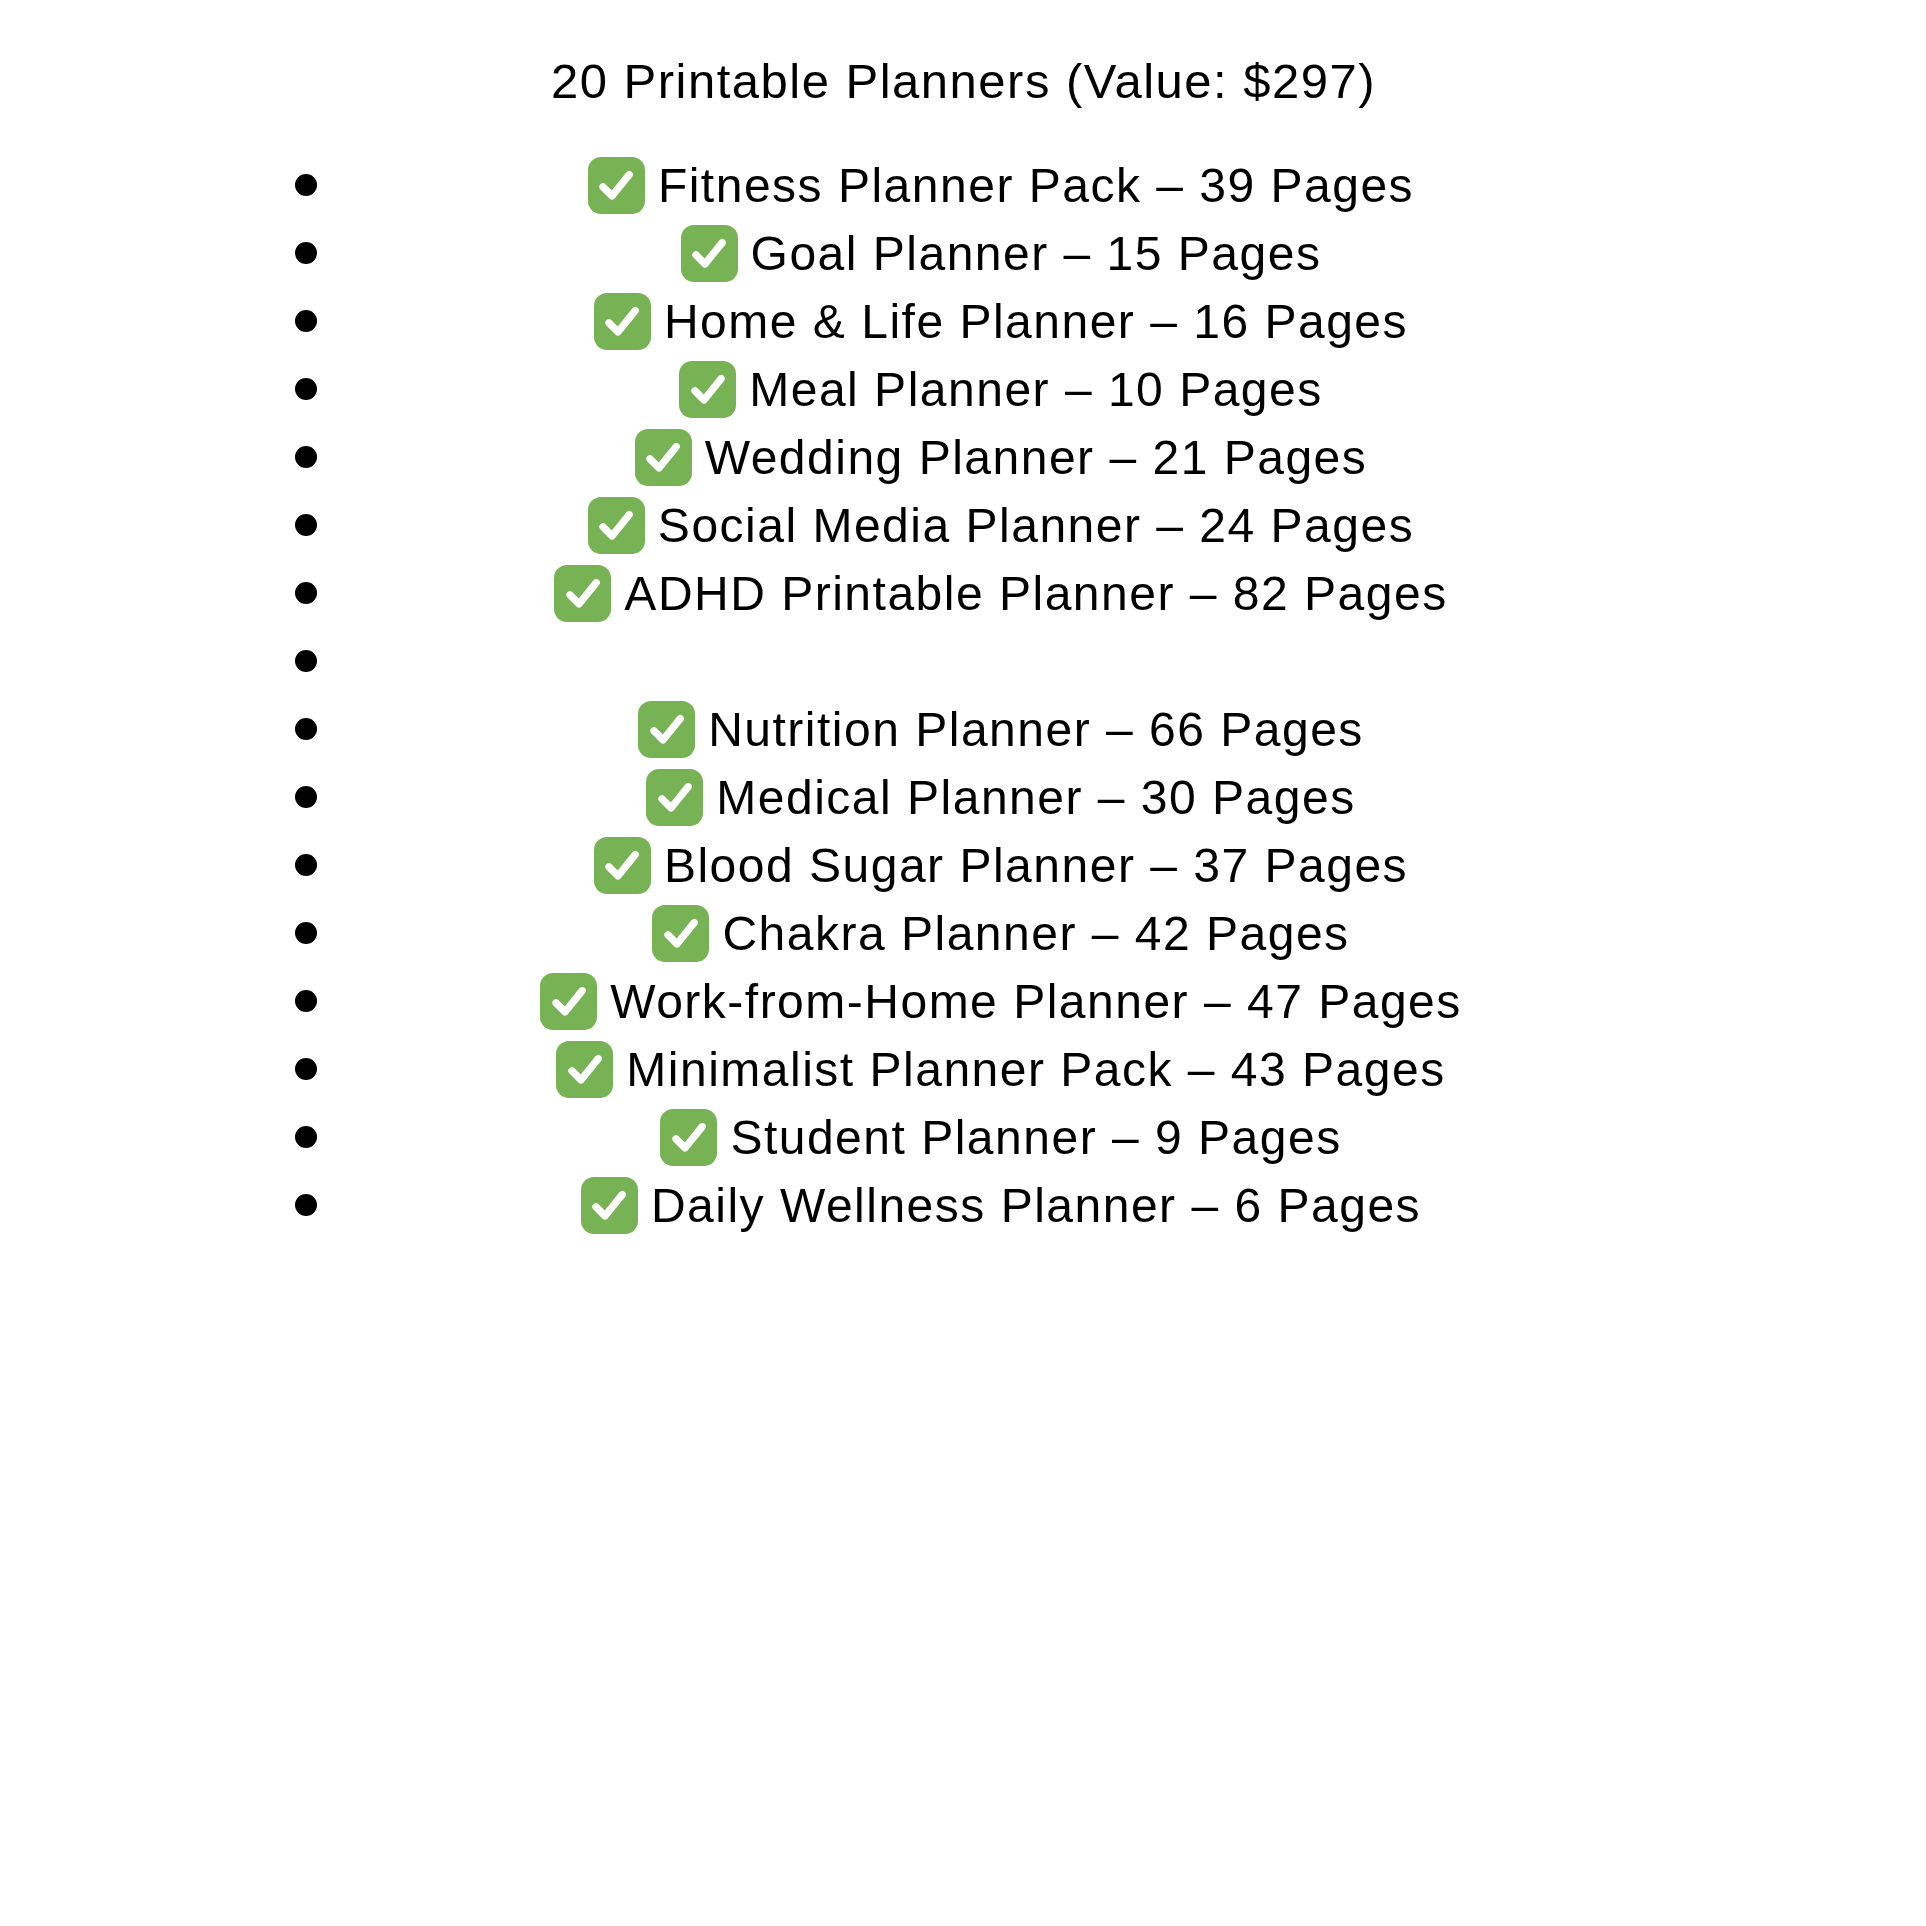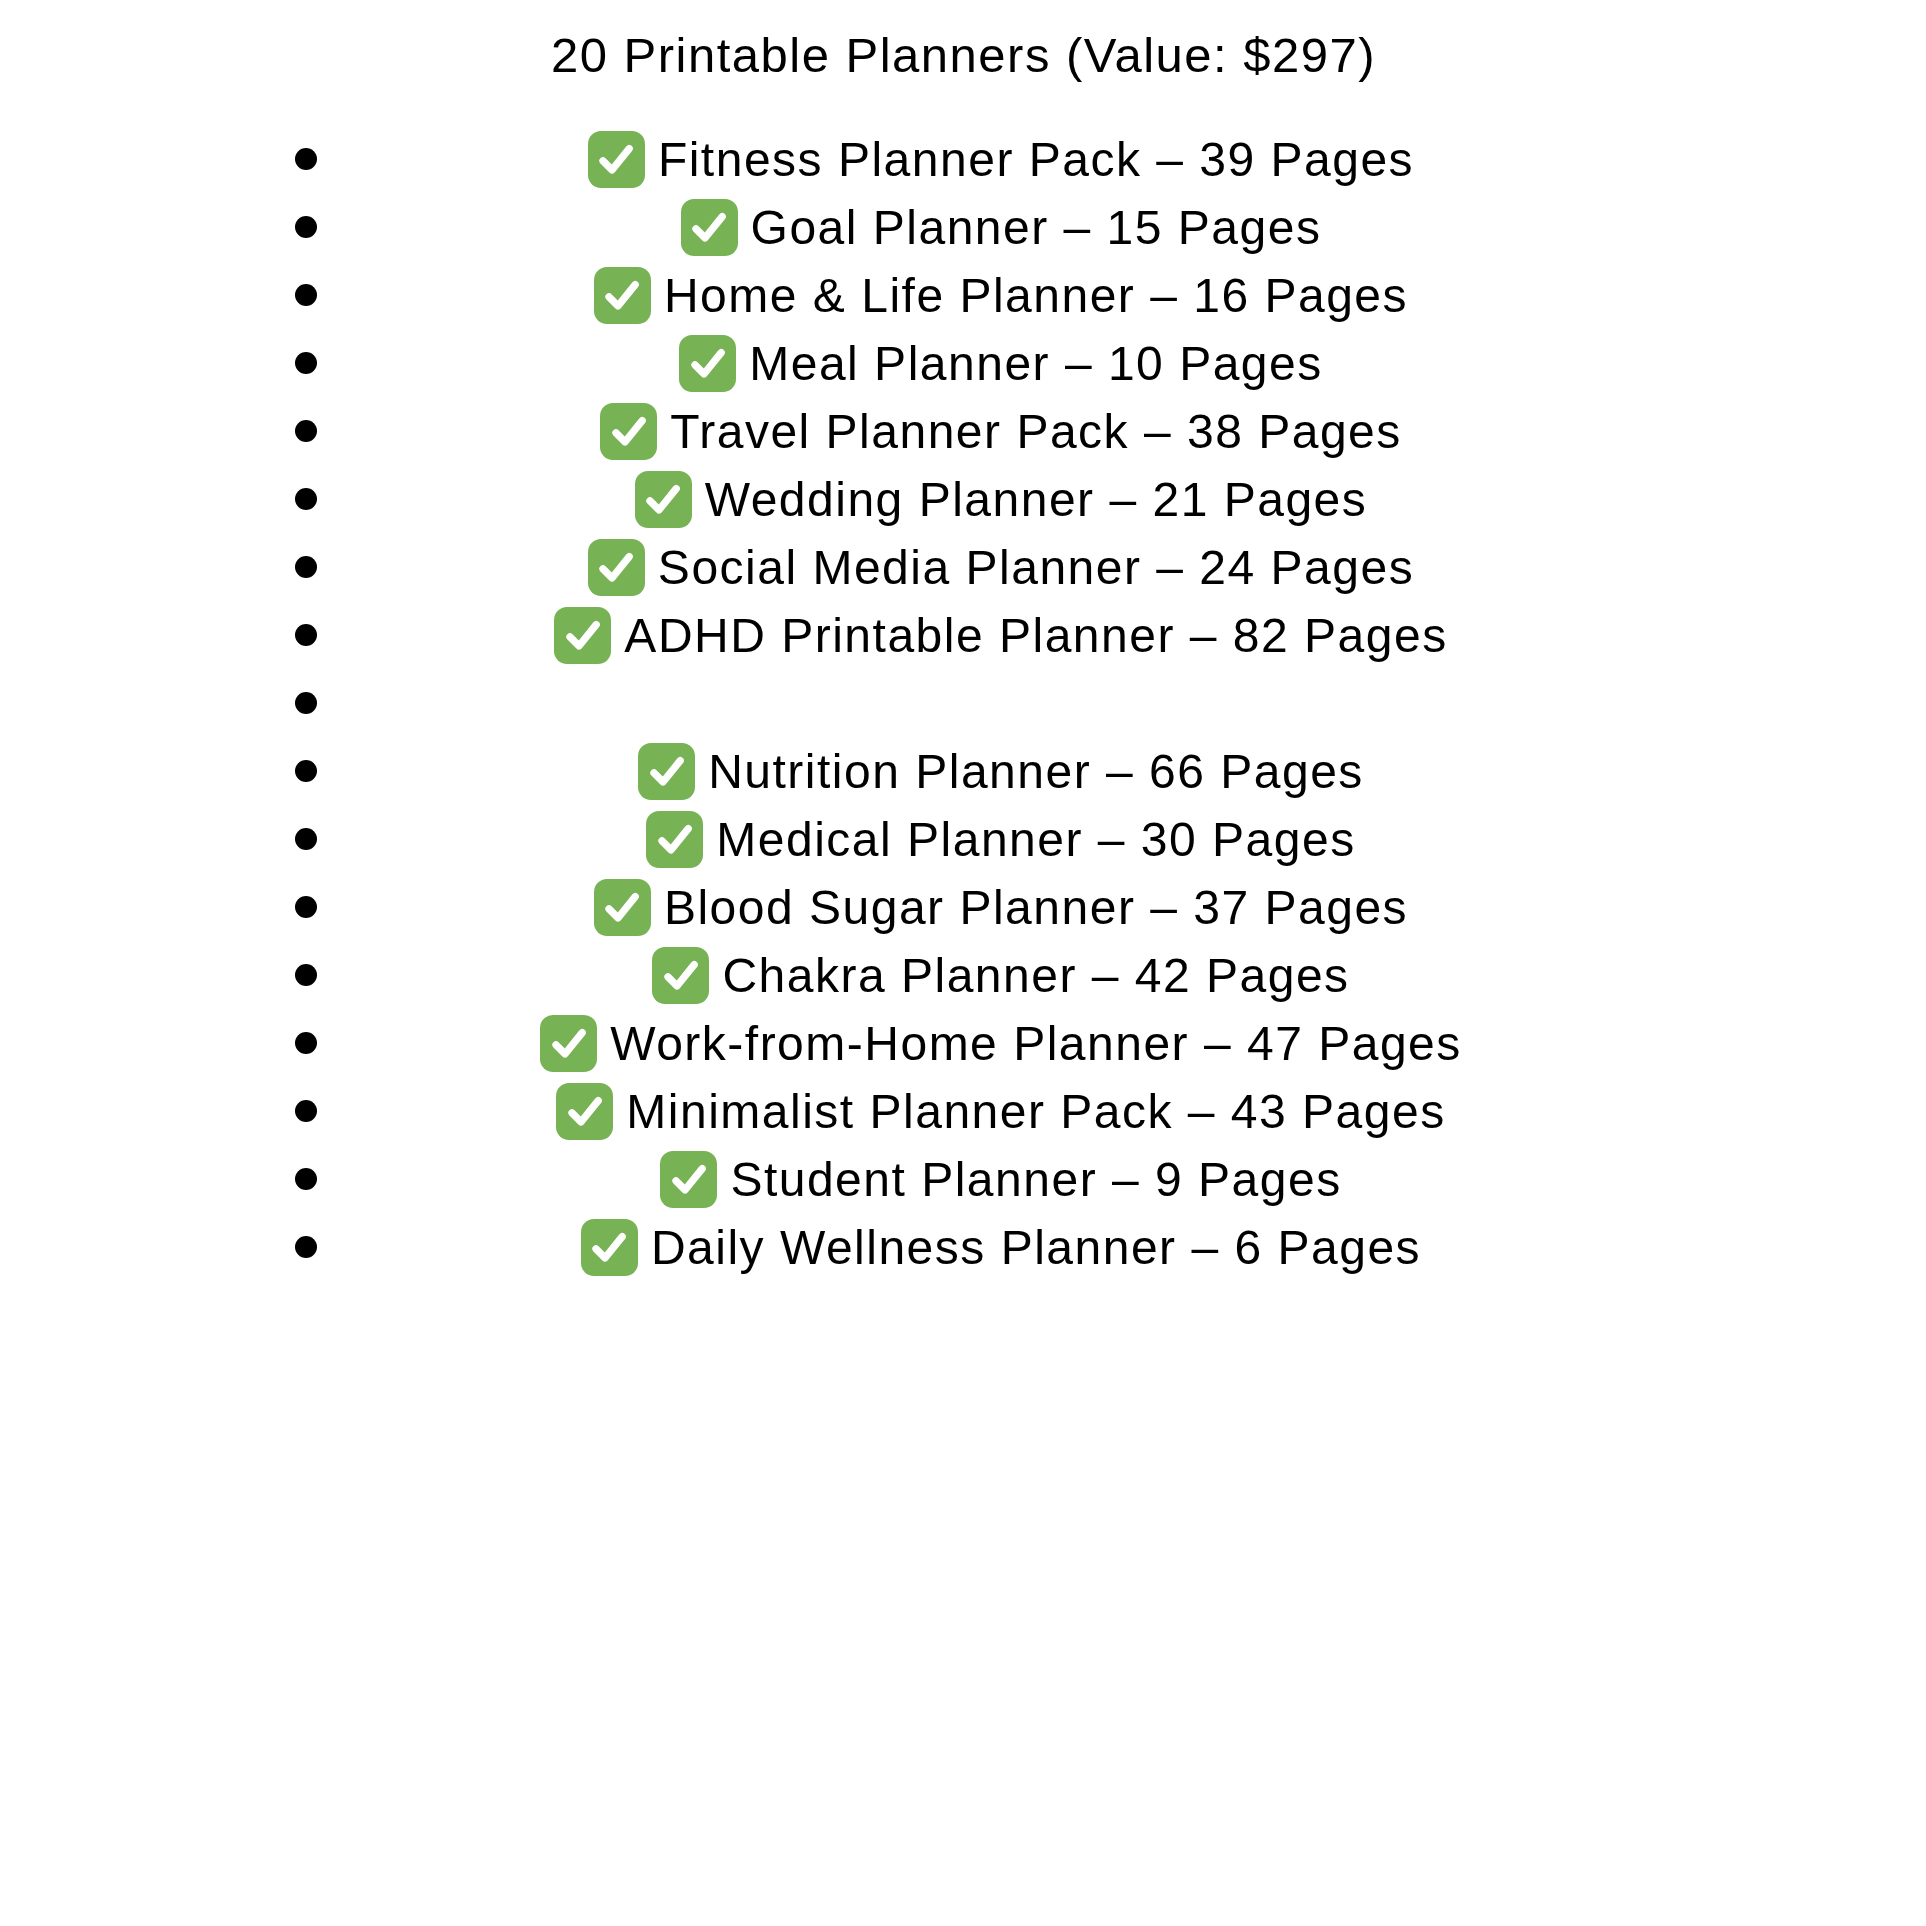--- a/index.html
+++ b/index.html
@@ -14,21 +14,21 @@
     color: #000000;
     overflow: hidden;
   }
   .page {
     position: relative;
     width: 100%;
     height: 100%;
   }
   .title {
     margin: 0;
-    padding-top: 26px;
+    padding-top: 52px;
     text-align: center;
     font-size: 49px;
     font-weight: 400;
     letter-spacing: 1.5px;
     line-height: 59px;
     color: #000000;
   }
   .list {
     list-style: none;
     margin: 40px 0 8px 0;
@@ -141,31 +141,20 @@
       </span>
     </li>
     <li class="row">
       <span class="bullet" style="background: rgb(0, 0, 0);"></span>
       <span class="content">
         <span class="check" style="background: rgb(119, 178, 85);">
             <svg viewBox="0 0 24 24" aria-hidden="true">
               <path d="M5.2 13 L9.9 17.7 L18.9 6.6"></path>
             </svg>
           </span>
-        <span class="label">Travel Planner Pack – 38 Pages</span>
-      </span>
-    </li>
-    <li class="row">
-      <span class="bullet" style="background: rgb(0, 0, 0);"></span>
-      <span class="content">
-        <span class="check" style="background: rgb(119, 178, 85);">
-            <svg viewBox="0 0 24 24" aria-hidden="true">
-              <path d="M5.2 13 L9.9 17.7 L18.9 6.6"></path>
-            </svg>
-          </span>
         <span class="label">Wedding Planner – 21 Pages</span>
       </span>
     </li>
     <li class="row">
       <span class="bullet" style="background: rgb(0, 0, 0);"></span>
       <span class="content">
         <span class="check" style="background: rgb(119, 178, 85);">
             <svg viewBox="0 0 24 24" aria-hidden="true">
               <path d="M5.2 13 L9.9 17.7 L18.9 6.6"></path>
             </svg>

